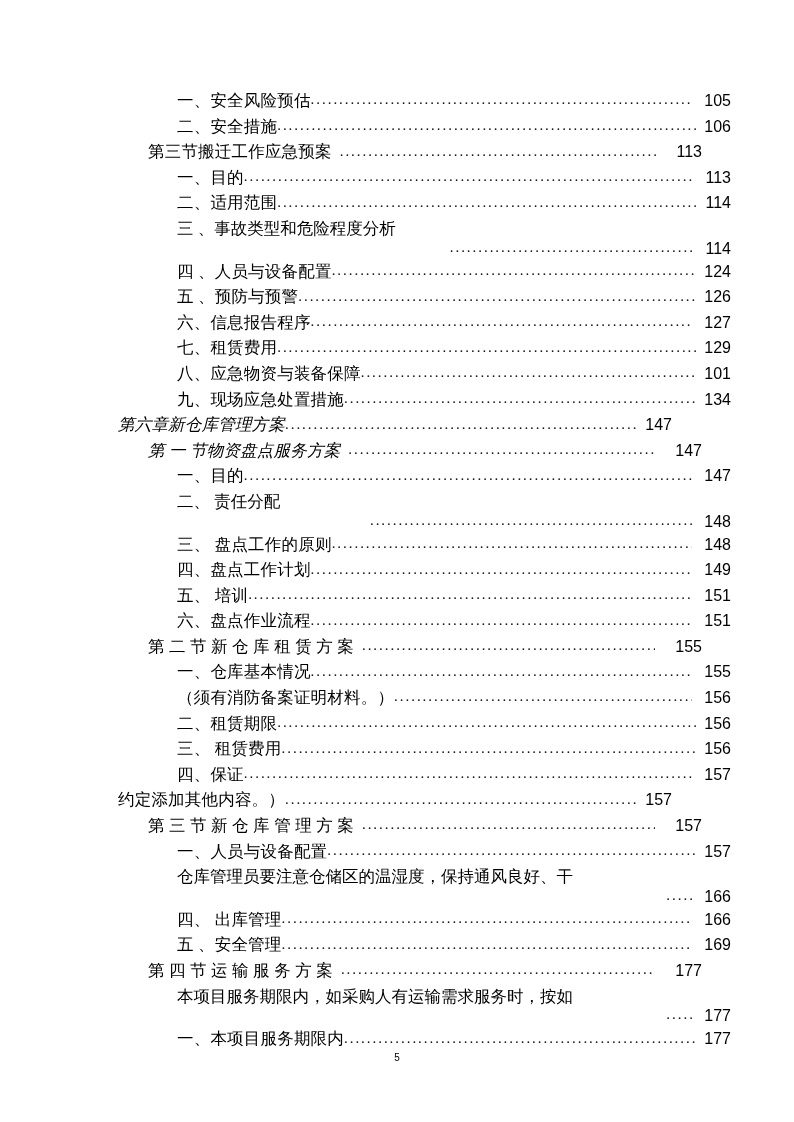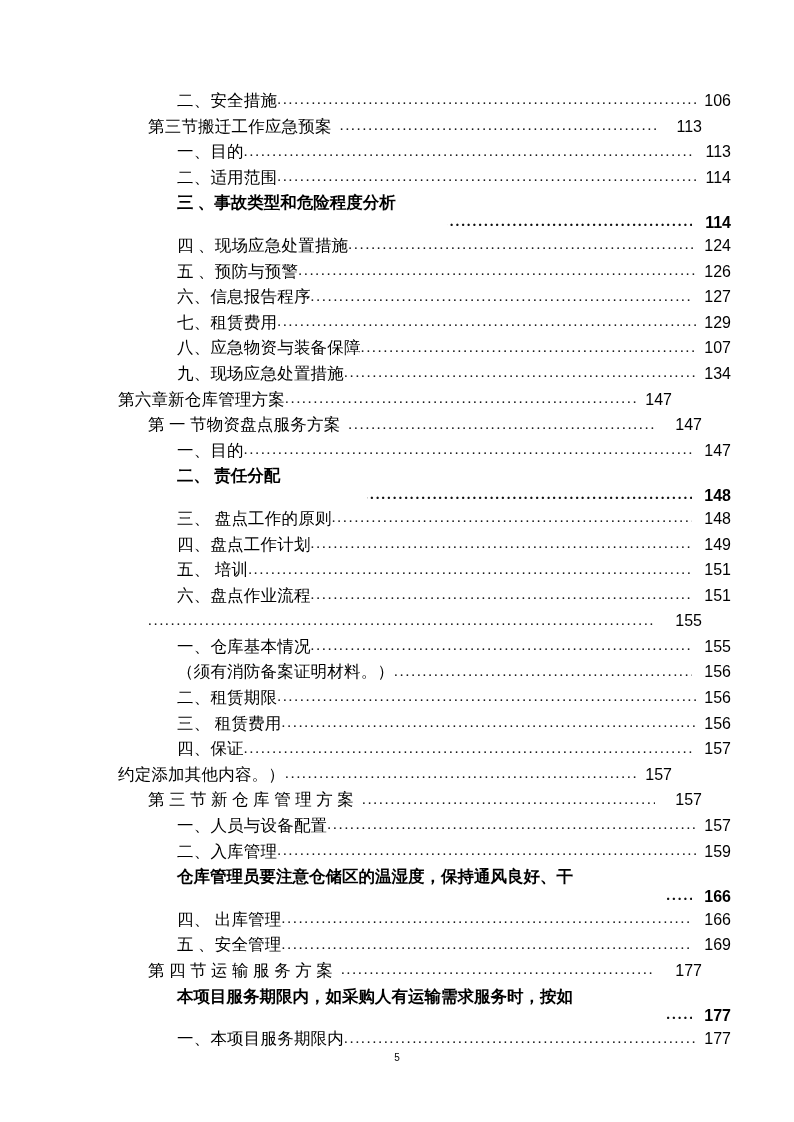--- a/index.html
+++ b/index.html
@@ -64,24 +64,24 @@
     letter-spacing: 0px;
   }
   .toc-row .pageno.gap { padding-left: 5px; }
 
   
   .lvl-1 { padding-left: 0px; }
   .lvl-2 { padding-left: 30px; gap: 8px; }
   .lvl-3 { padding-left: 59px; }
 
   
-  .spaced { letter-spacing: 3.0px; }
+  .spaced { letter-spacing: 3.0px; font-style: italic; }
 
   
-  .toc-wrap { width: 100%; font-weight: bold; }
+  .toc-wrap { width: 100%; }
   .toc-wrap .wtitle {
     font-size: 16.5px;
     line-height: 25.6px;
     white-space: nowrap;
   }
   .toc-wrap .wtail {
     display: flex;
     align-items: flex-end;
     width: 100%;
     line-height: 20px;
@@ -125,20 +125,25 @@
     color: #000;
   }
 </style>
 </head>
 <body>
 
 <div class="page">
 
   <div class="toc" id="toc-root">
       <div class="toc-row lvl-3">
+        <span class="title ">一、安全风险预估</span>
+        <span class="leader"></span>
+        <span class="pageno gap">105</span>
+      </div>
+      <div class="toc-row lvl-3">
         <span class="title ">二、安全措施</span>
         <span class="leader"></span>
         <span class="pageno">106</span>
       </div>
       <div class="toc-row lvl-2">
         <span class="title ">第三节搬迁工作应急预案</span>
         <span class="leader"></span>
         <span class="pageno">113</span>
       </div>
       <div class="toc-row lvl-3">
@@ -153,21 +158,21 @@
       </div>
       <div class="toc-wrap lvl-3">
         <div class="wtitle ">三 、事故类型和危险程度分析</div>
         <div class="wtail">
           <span class="spacerx" style="width: 270px;"></span>
           <span class="leader"></span>
           <span class="pageno">114</span>
         </div>
       </div>
       <div class="toc-row lvl-3">
-        <span class="title ">四 、现场应急处置措施</span>
+        <span class="title ">四 、人员与设备配置</span>
         <span class="leader"></span>
         <span class="pageno">124</span>
       </div>
       <div class="toc-row lvl-3">
         <span class="title ">五 、预防与预警</span>
         <span class="leader"></span>
         <span class="pageno">126</span>
       </div>
       <div class="toc-row lvl-3">
         <span class="title ">六、信息报告程序</span>
@@ -175,21 +180,21 @@
         <span class="pageno gap">127</span>
       </div>
       <div class="toc-row lvl-3">
         <span class="title ">七、租赁费用</span>
         <span class="leader"></span>
         <span class="pageno">129</span>
       </div>
       <div class="toc-row lvl-3">
         <span class="title ">八、应急物资与装备保障</span>
         <span class="leader"></span>
-        <span class="pageno">107</span>
+        <span class="pageno">101</span>
       </div>
       <div class="toc-row lvl-3">
         <span class="title ">九、现场应急处置措施</span>
         <span class="leader"></span>
         <span class="pageno">134</span>
       </div>
       <div class="toc-row lvl-1">
         <span class="title spaced">第六章新仓库管理方案</span>
         <span class="leader"></span>
         <span class="pageno">147</span>
@@ -226,20 +231,21 @@
         <span class="title ">五、 培训</span>
         <span class="leader"></span>
         <span class="pageno gap">151</span>
       </div>
       <div class="toc-row lvl-3">
         <span class="title ">六、盘点作业流程</span>
         <span class="leader"></span>
         <span class="pageno gap">151</span>
       </div>
       <div class="toc-row lvl-2">
+        <span class="title ">第 二 节 新 仓 库 租 赁 方 案</span>
         <span class="leader"></span>
         <span class="pageno gap">155</span>
       </div>
       <div class="toc-row lvl-3">
         <span class="title ">一、仓库基本情况</span>
         <span class="leader"></span>
         <span class="pageno gap">155</span>
       </div>
       <div class="toc-row lvl-3">
         <span class="title ">（须有消防备案证明材料。）</span>
@@ -268,25 +274,20 @@
       </div>
       <div class="toc-row lvl-2">
         <span class="title ">第 三 节 新 仓 库 管 理 方 案</span>
         <span class="leader"></span>
         <span class="pageno gap">157</span>
       </div>
       <div class="toc-row lvl-3">
         <span class="title ">一、人员与设备配置</span>
         <span class="leader"></span>
         <span class="pageno">157</span>
-      </div>
-      <div class="toc-row lvl-3">
-        <span class="title ">二、入库管理</span>
-        <span class="leader"></span>
-        <span class="pageno">159</span>
       </div>
       <div class="toc-wrap lvl-3">
         <div class="wtitle ">仓库管理员要注意仓储区的温湿度，保持通风良好、干</div>
         <div class="wtail">
           <span class="spacerx" style="width: 490px;"></span>
           <span class="leader"></span>
           <span class="pageno">166</span>
         </div>
       </div>
       <div class="toc-row lvl-3">

